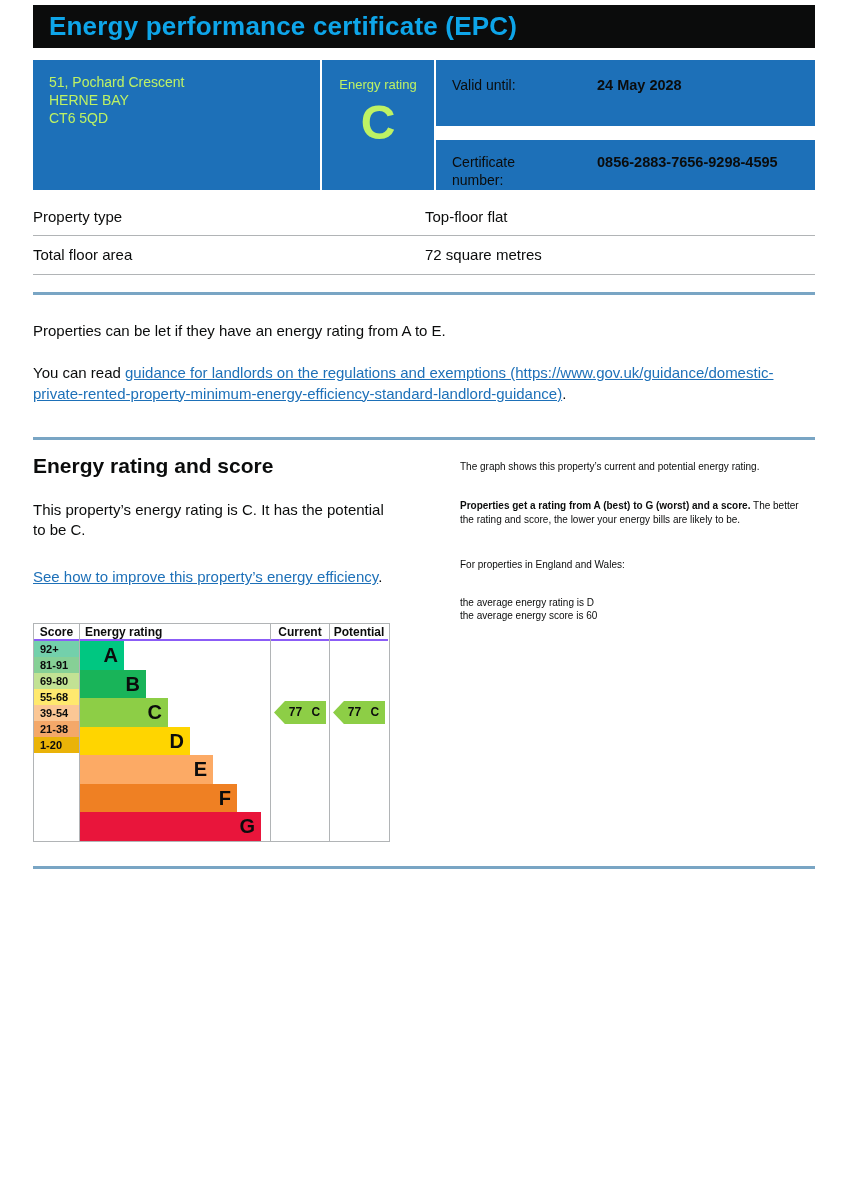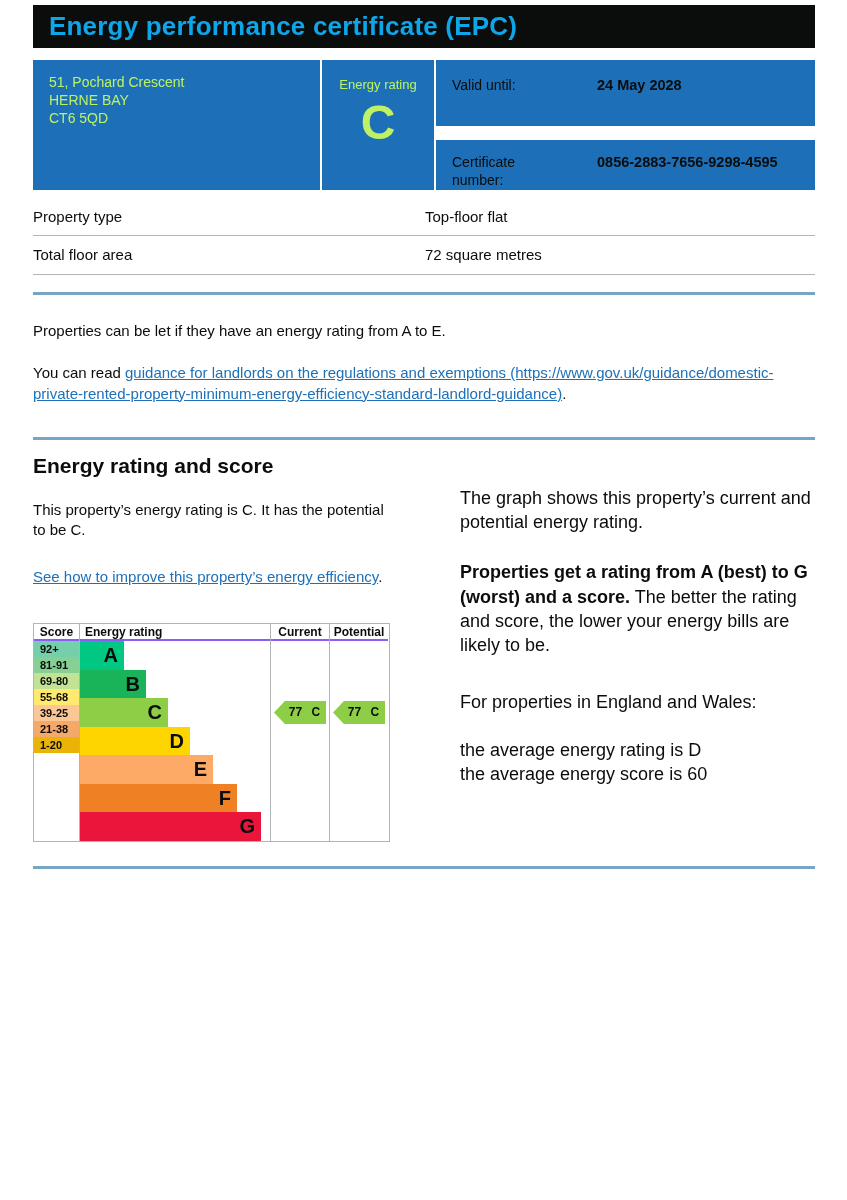--- a/index.html
+++ b/index.html
@@ -44,21 +44,21 @@
 
   h2.section-heading { font-size: 21px; font-weight: bold; line-height: 1.15; }
   .rules-section h2 { margin-top: 18px; }
   .rules-section .p1 { margin-top: 26px; }
   .rules-section .p2 { margin-top: 21px; line-height: 1.4; max-width: 782px; overflow-wrap: break-word; }
   a.doc-link { color: #1d70b8; text-decoration: underline; cursor: pointer; }
 
   
   .rating-cols { margin-top: 14px; display: flex; }
   .col-left { width: 357px; }
-  .col-right { flex: 1; margin-left: 70px; font-size: 18px; margin-top: 26px; }
+  .col-right { flex: 1; margin-left: 70px; font-size: 10px; }
   .col-left .intro { margin-top: 22px; }
   .col-left .improve { margin-top: 26px; line-height: 1.4; }
   .col-right .p-graph { margin-top: 6px; }
   .col-right .p-bold { margin-top: 26px; }
   .col-right .p-ew { margin-top: 32px; }
   .col-right .p-avg { margin-top: 24px; }
 
   
   .epc-chart {
     margin-top: 36px; width: 357px; display: flex;
@@ -149,21 +149,21 @@
       <p class="improve"><a class="doc-link">See how to improve this property’s energy efficiency</a><span>.</span></p>
 
       <div class="epc-chart">
         <div class="epc-col epc-col-score">
           <div class="epc-head">Score</div>
           <div>
               <div class="epc-score-cell" style="background: rgb(115, 208, 171);">92+</div>
               <div class="epc-score-cell" style="background: rgb(134, 208, 150);">81-91</div>
               <div class="epc-score-cell" style="background: rgb(194, 226, 148);">69-80</div>
               <div class="epc-score-cell" style="background: rgb(255, 233, 110);">55-68</div>
-              <div class="epc-score-cell" style="background: rgb(251, 199, 149);">39-25</div>
+              <div class="epc-score-cell" style="background: rgb(251, 199, 149);">39-54</div>
               <div class="epc-score-cell" style="background: rgb(244, 168, 105);">21-38</div>
               <div class="epc-score-cell" style="background: #eab308;">1-20</div>
             </div>
         </div>
         <div class="epc-col epc-col-rating">
           <div class="epc-head epc-head-left">Energy rating</div>
           <div>
               <div class="epc-bar-row">
                 <div class="epc-bar" style="width: 44px; background: rgb(0, 199, 129);">A</div>
               </div>

